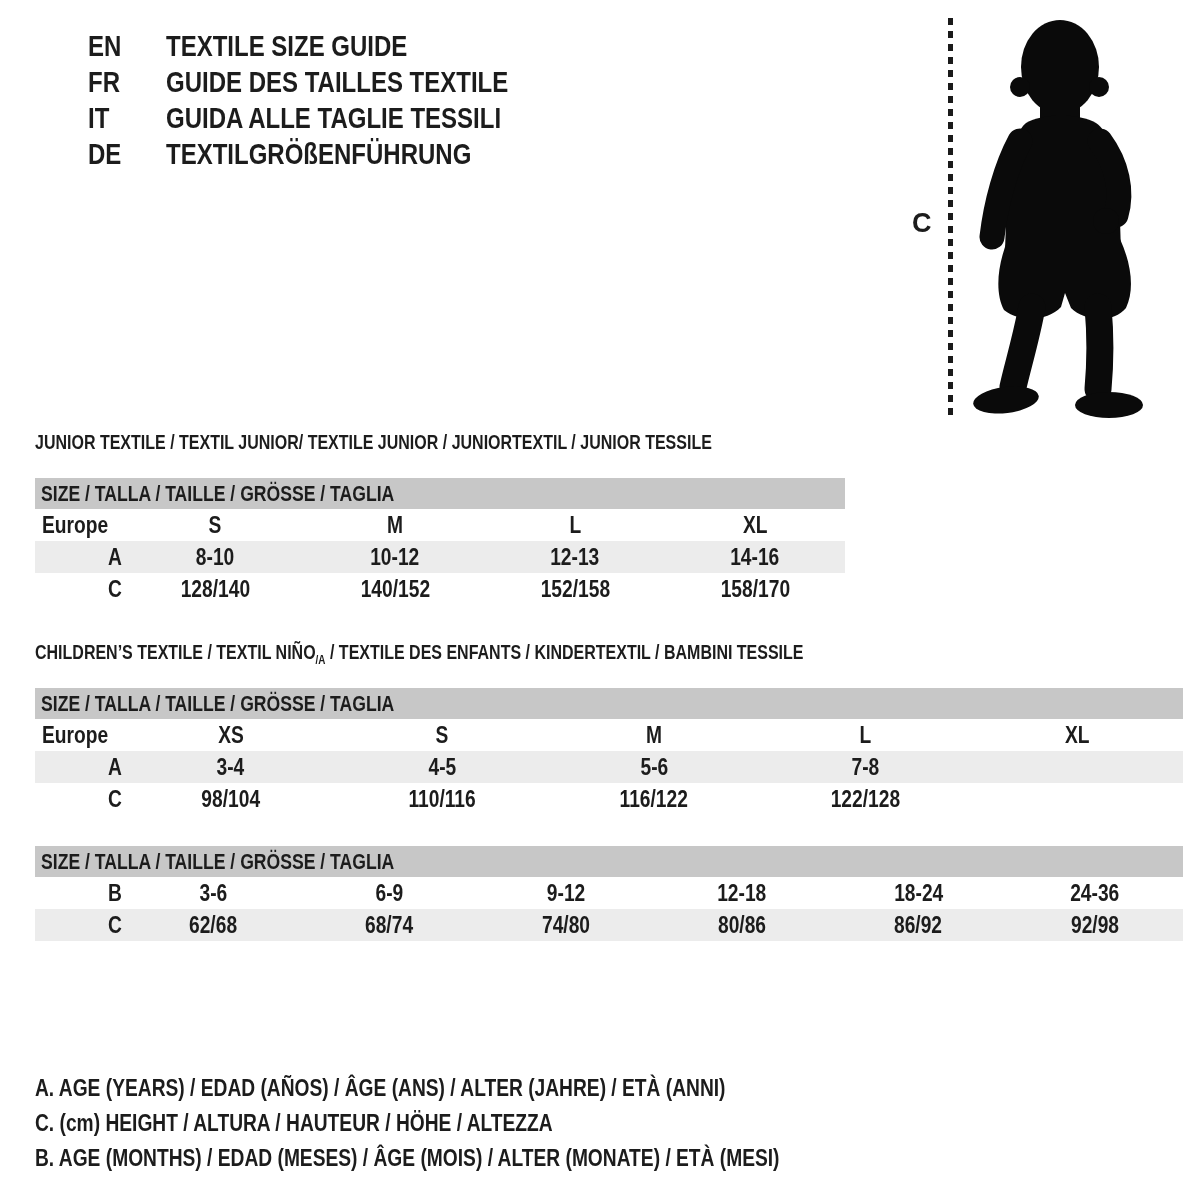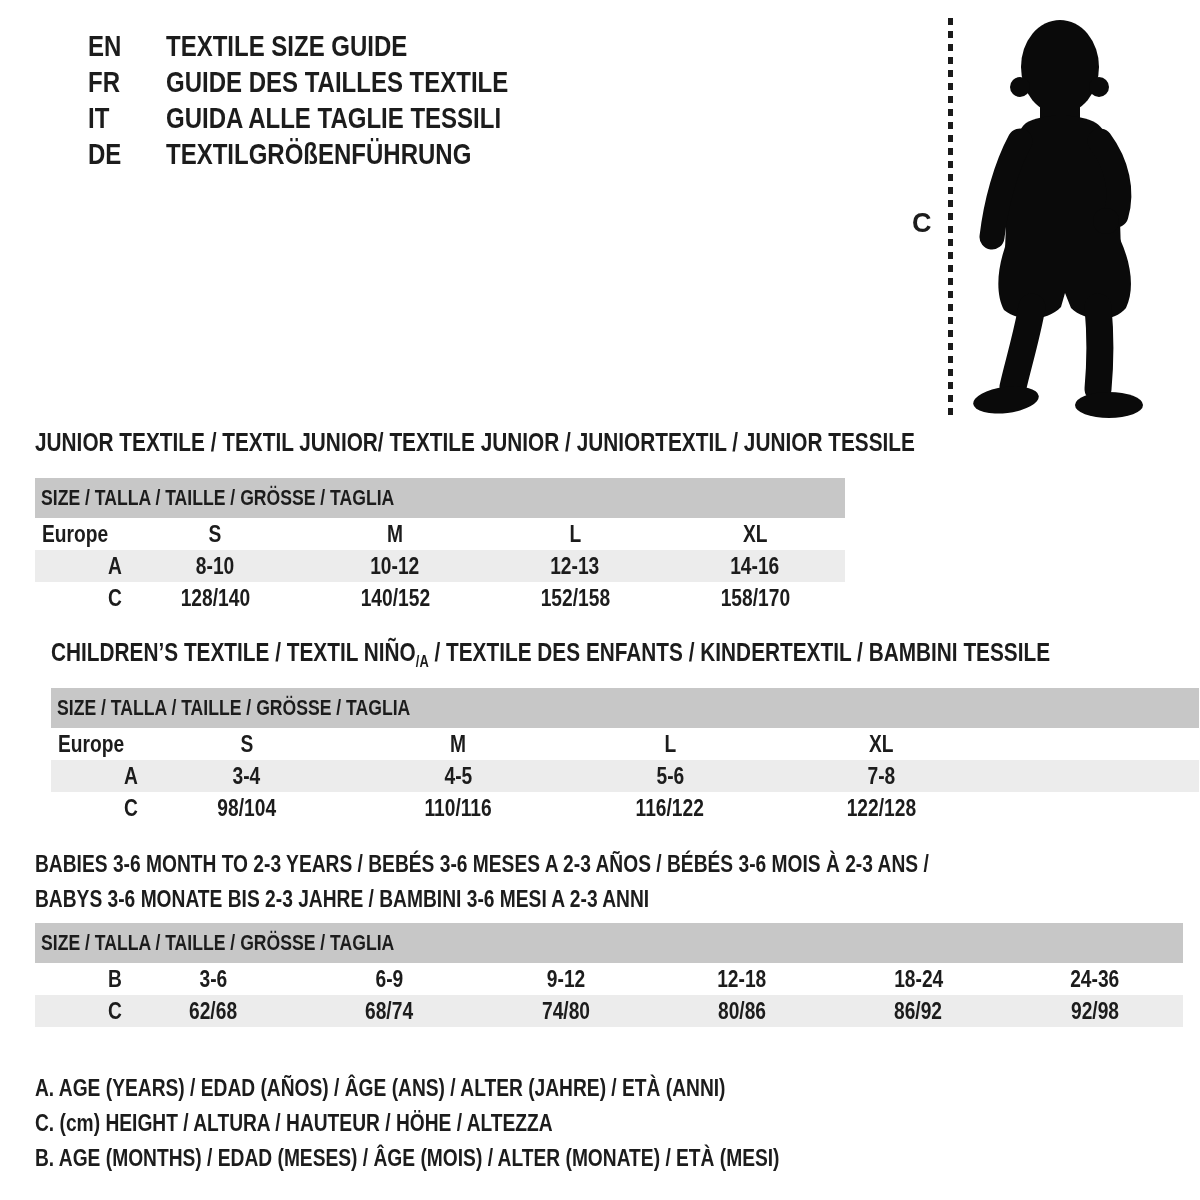--- a/index.html
+++ b/index.html
@@ -22,25 +22,25 @@
   
   .figure{position:absolute;left:880px;top:0;width:320px;height:430px;}
   .dash{position:absolute;left:68px;top:18px;width:5px;height:398px;
         background:repeating-linear-gradient(to bottom,#1a1a1a 0 7px,transparent 7px 13px);}
   .clabel{position:absolute;left:32px;top:208px;font-size:27px;font-weight:700;}
   .figure svg{position:absolute;left:88px;top:16px;width:180px;height:402px;}
 
   
   .table{position:absolute;left:35px;}
   #t1{top:428px;width:810px;}
-  #t2{top:638px;width:1148px;margin-left:16px;}
+  #t2{top:638px;width:1148px;}
   #t3{top:846px;width:1148px;}
-  .t-title{height:50px;font-size:26px;line-height:28px;}
+  .t-title{height:50px;font-size:20px;line-height:28px;}
   .t-titles-2{height:77px;font-size:24px;line-height:35px;}
-  .t-band{height:40px;background:var(--header-band);display:flex;align-items:center;padding-left:6px;font-size:22px;}
+  .t-band{height:31px;background:var(--header-band);display:flex;align-items:center;padding-left:6px;font-size:22px;}
   .t-row{display:grid;height:32px;align-items:center;font-size:24px;}
   .cols4{grid-template-columns:90px repeat(4,1fr);}
   .cols5{grid-template-columns:90px repeat(5,1fr);}
   .cols6{grid-template-columns:90px repeat(6,1fr);}
   .cell{text-align:center;}
   .cell .cond{transform-origin:center;}
   .cell.label{text-align:right;padding-left:6px;}
   .cell.label .cond{transform-origin:left center;}
   .shaded{background:var(--row-alt);}
   sub{font-size:0.62em;}
@@ -129,20 +129,21 @@
     <div class="t-title">
       <span class="cond">
         <span>CHILDREN’S TEXTILE / TEXTIL NIÑO</span><sub>/A</sub><span> / TEXTILE DES ENFANTS / KINDERTEXTIL / BAMBINI TESSILE</span>
       </span>
     </div>
     <div class="t-band">
       <span class="cond">SIZE / TALLA / TAILLE / GRÖSSE / TAGLIA</span>
     </div>
     <div class="t-row cols5">
       <div class="cell label"><span class="cond">Europe</span></div>
+      <div class="cell"><span class="cond">XS</span></div>
       <div class="cell"><span class="cond">S</span></div>
       <div class="cell"><span class="cond">M</span></div>
       <div class="cell"><span class="cond">L</span></div>
       <div class="cell"><span class="cond">XL</span></div>
     </div>
     <div class="t-row cols5 shaded">
       <div class="cell label"><span class="cond">A</span></div>
       <div class="cell"><span class="cond">3-4</span></div>
       <div class="cell"><span class="cond">4-5</span></div>
       <div class="cell"><span class="cond">5-6</span></div>
@@ -151,24 +152,20 @@
     <div class="t-row cols5">
       <div class="cell label"><span class="cond">C</span></div>
       <div class="cell"><span class="cond">98/104</span></div>
       <div class="cell"><span class="cond">110/116</span></div>
       <div class="cell"><span class="cond">116/122</span></div>
       <div class="cell"><span class="cond">122/128</span></div>
     </div>
   </div>
 
   <div class="table" id="t3">
-    <div class="t-titles-2">
-      <div><span class="cond">BABIES 3-6 MONTH TO 2-3 YEARS / BEBÉS 3-6 MESES A 2-3 AÑOS / BÉBÉS 3-6 MOIS À 2-3 ANS /</span></div>
-      <div><span class="cond">BABYS 3-6 MONATE BIS 2-3 JAHRE / BAMBINI 3-6 MESI A 2-3 ANNI</span></div>
-    </div>
     <div class="t-band">
       <span class="cond">SIZE / TALLA / TAILLE / GRÖSSE / TAGLIA</span>
     </div>
     <div class="t-row cols6">
       <div class="cell label"><span class="cond">B</span></div>
       <div class="cell"><span class="cond">3-6</span></div>
       <div class="cell"><span class="cond">6-9</span></div>
       <div class="cell"><span class="cond">9-12</span></div>
       <div class="cell"><span class="cond">12-18</span></div>
       <div class="cell"><span class="cond">18-24</span></div>

